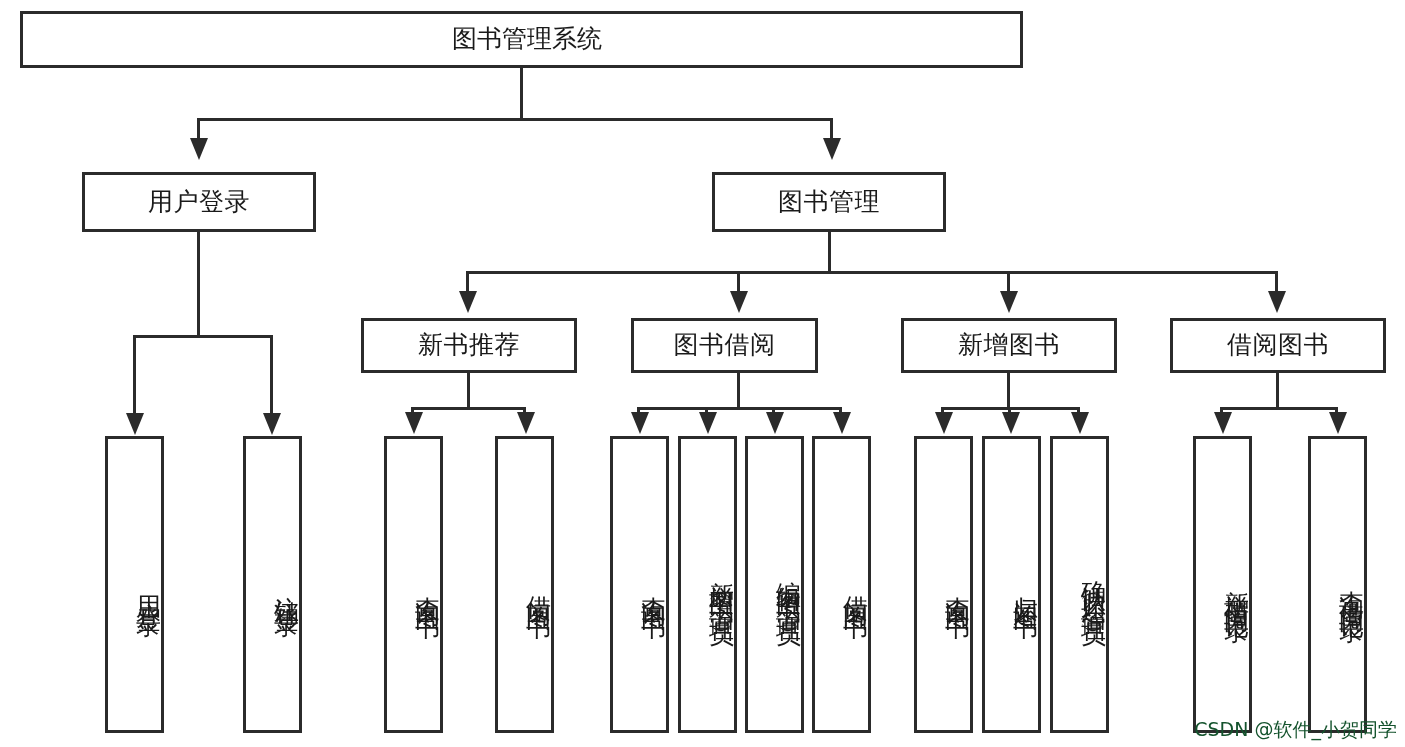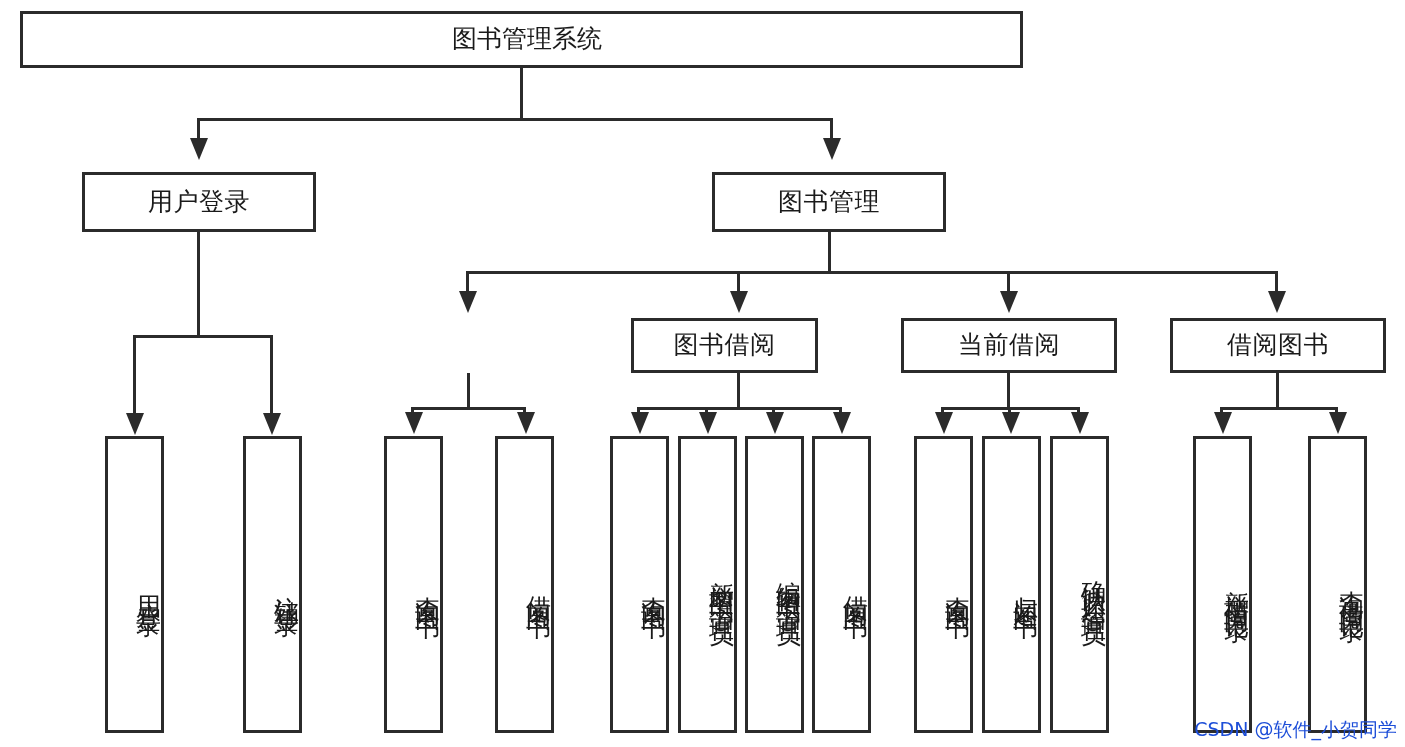--- a/index.html
+++ b/index.html
@@ -71,21 +71,21 @@
     border-left: 9px solid transparent;
     border-right: 9px solid transparent;
     border-top: 22px solid #2b2b2b;
   }
   
   #watermark {
     position: absolute;
     right: 8px;
     bottom: 4px;
     font-size: 19px;
-    color: #1d4ed8;
+    color: #14532d;
     white-space: nowrap;
     font-family: "DejaVu Sans", "Liberation Sans", sans-serif;
   }
 </style>
 </head>
 <body>
 
 <div id="canvas">
 
   <div class="node root" style="left:20px; top:11px; width:1003px; height:57px;">
@@ -123,25 +123,28 @@
 
   <div class="seg vline" style="left:737px; top:271px; width:3px; height:22px;"></div>
   <div class="arrow" style="left:730px; top:291px;"></div>
 
   <div class="seg vline" style="left:1007px; top:271px; width:3px; height:22px;"></div>
   <div class="arrow" style="left:1000px; top:291px;"></div>
 
   <div class="seg vline" style="left:1275px; top:271px; width:3px; height:22px;"></div>
   <div class="arrow" style="left:1268px; top:291px;"></div>
 
+  <div class="node h" style="left:361px; top:318px; width:216px; height:55px;">
+    <span>新书推荐</span>
+  </div>
   <div class="node h" style="left:631px; top:318px; width:187px; height:55px;">
     <span>图书借阅</span>
   </div>
   <div class="node h" style="left:901px; top:318px; width:216px; height:55px;">
-    <span>当前借阅</span>
+    <span>新增图书</span>
   </div>
   <div class="node h" style="left:1170px; top:318px; width:216px; height:55px;">
     <span>借阅图书</span>
   </div>
 
   <div class="seg vline" style="left:467px; top:373px; width:3px; height:34px;"></div>
   <div class="seg hline" style="left:411px; top:407px; width:115px; height:3px;"></div>
   <div class="seg vline" style="left:411px; top:407px; width:3px; height:12px;"></div>
   <div class="arrow" style="left:405px; top:412px;"></div>
   <div class="seg vline" style="left:523px; top:407px; width:3px; height:12px;"></div>

